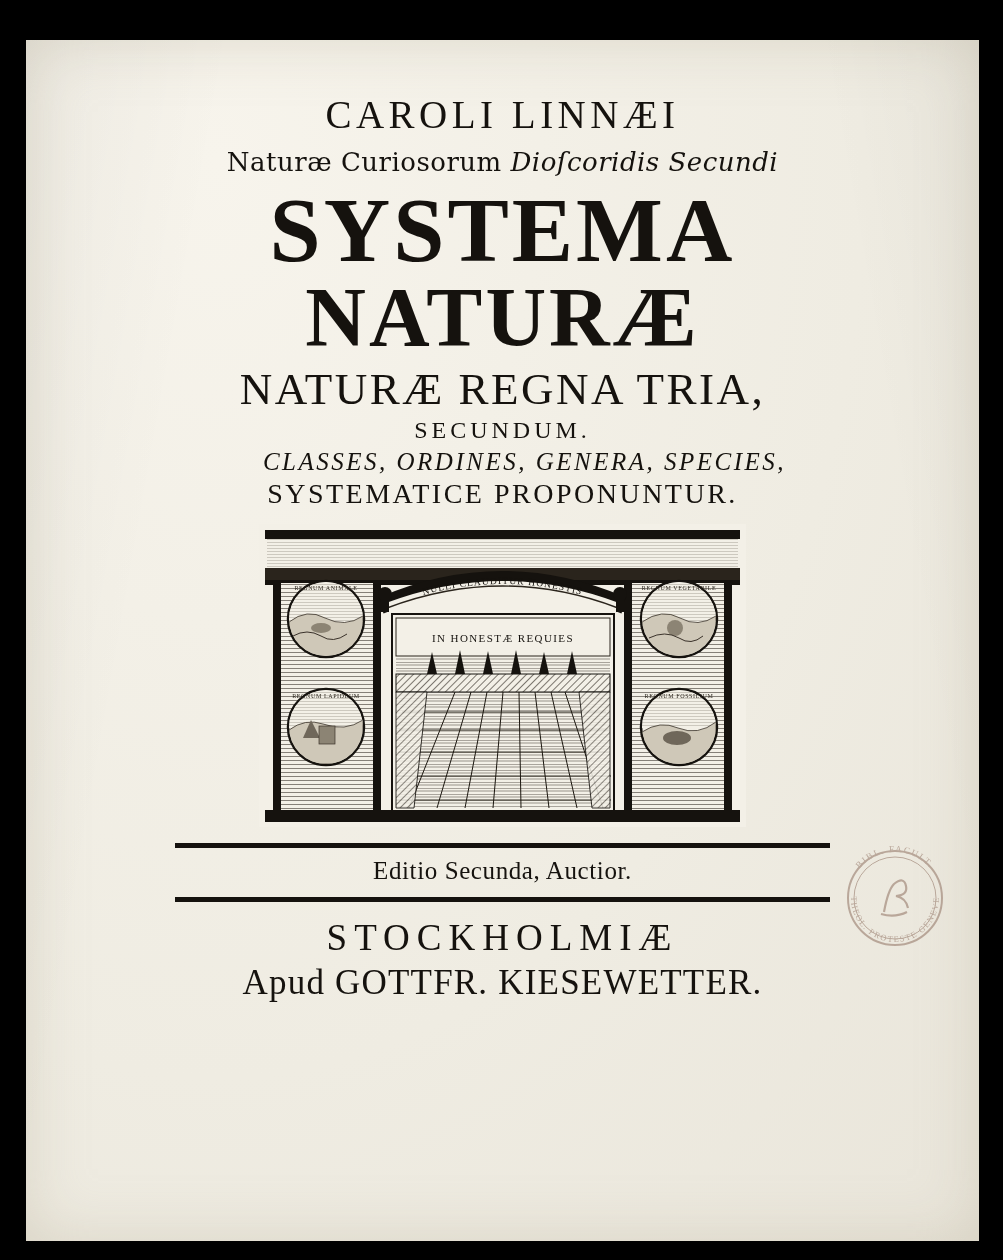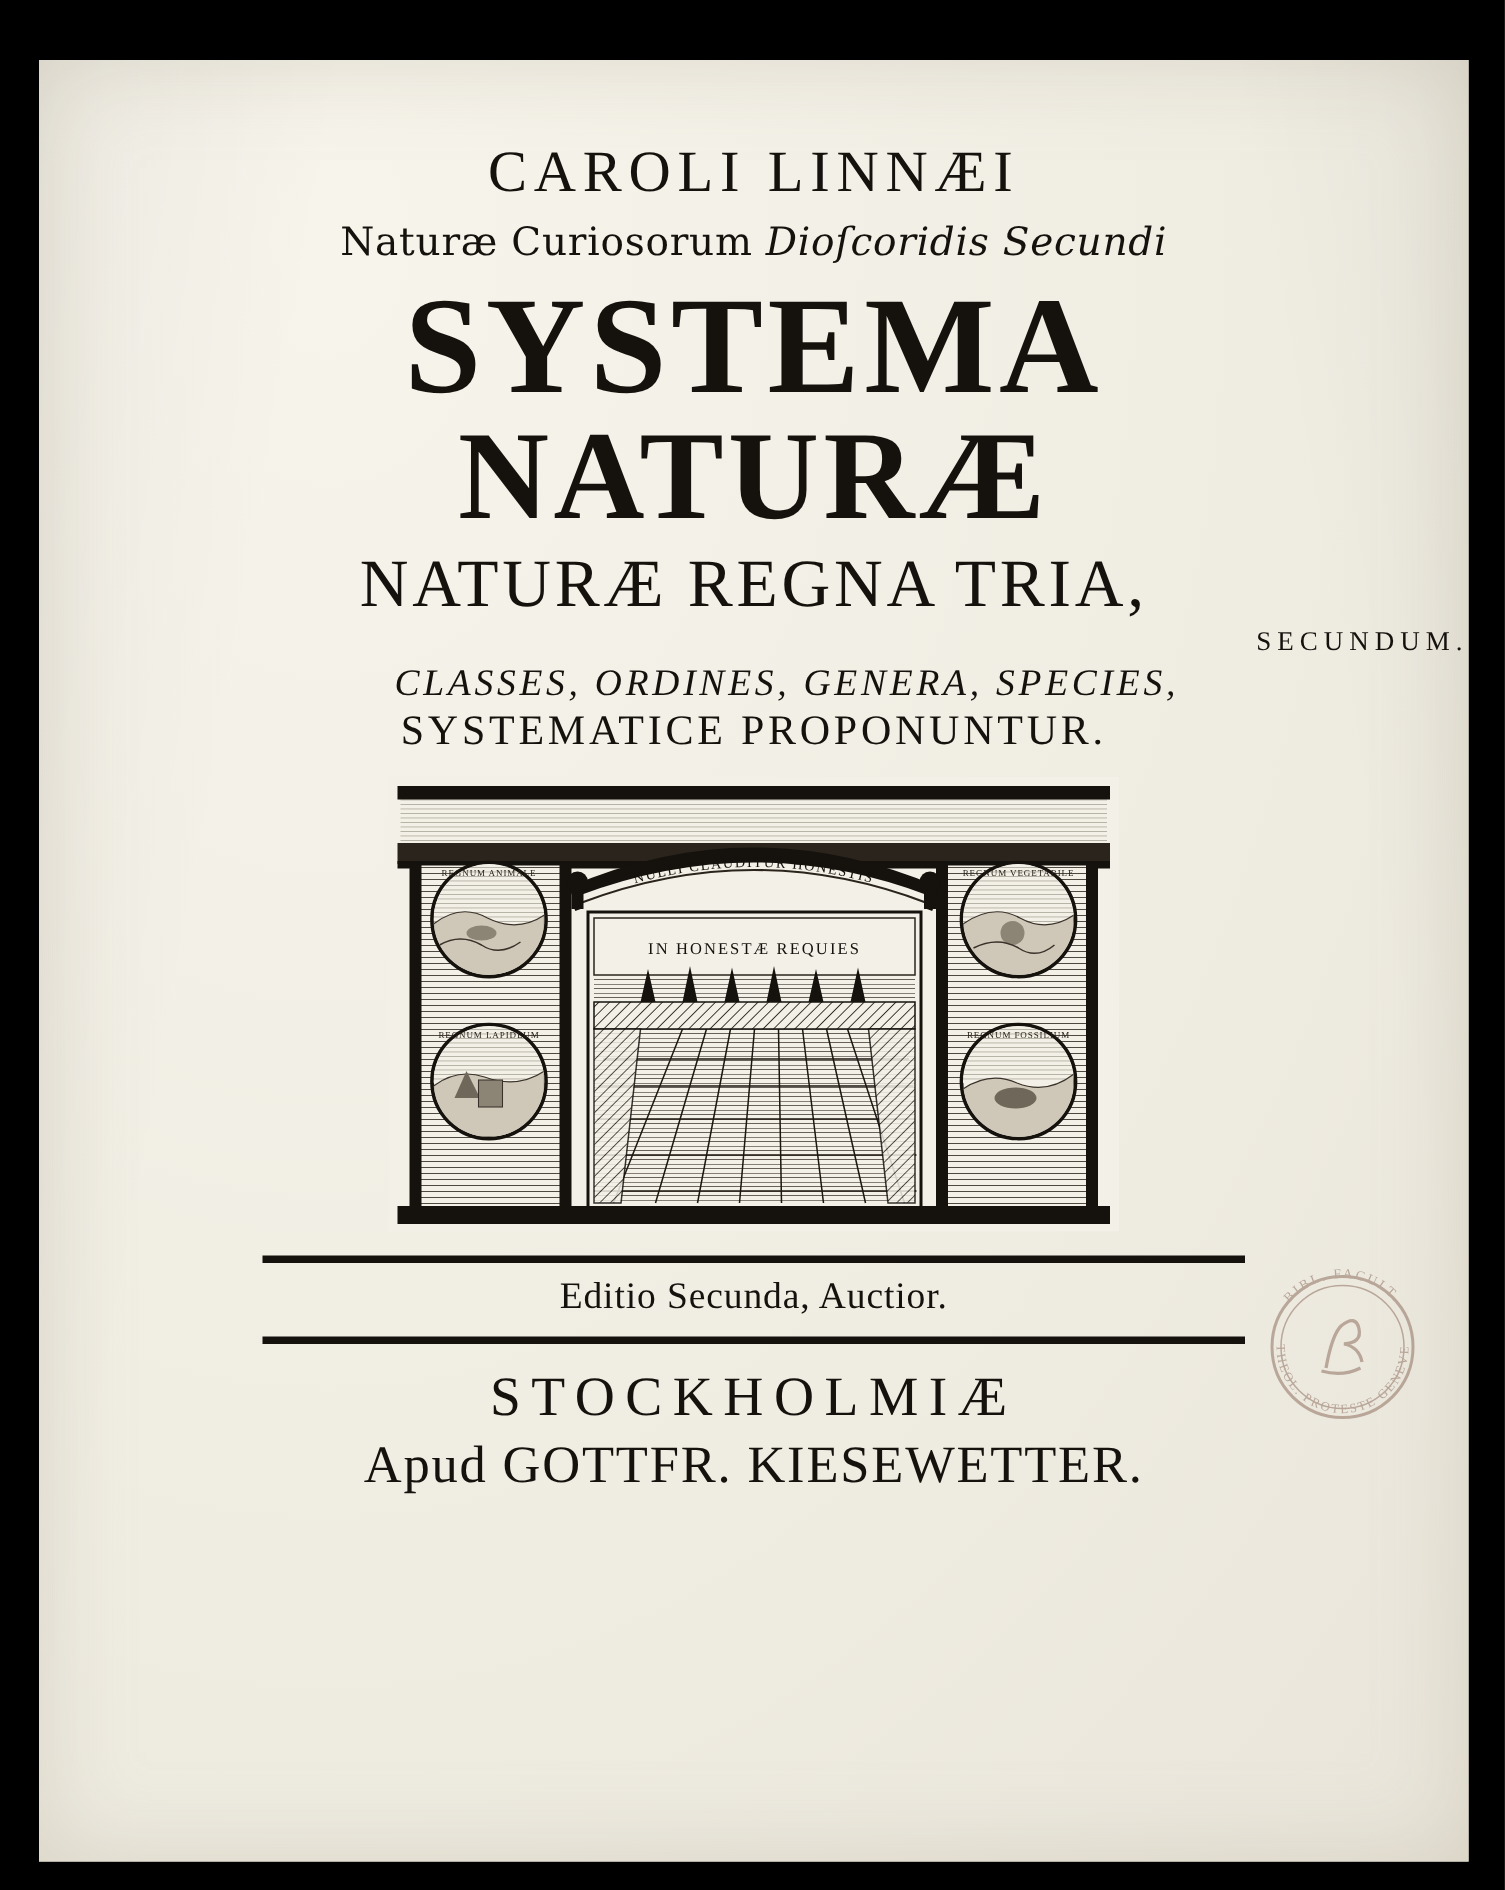--- a/index.html
+++ b/index.html
@@ -83,24 +83,23 @@
     font-size: 23px;
     letter-spacing: 3px;
     margin: 16px 0 2px 0;
   }
   .line-regna {
     font-size: 45px;
     letter-spacing: 2.5px;
     margin: 4px 0 2px 0;
   }
   .line-secundum {
-    font-size: 18px;
+    font-size: 24px;
     letter-spacing: 4px;
     margin: 2px 0 4px 0;
-    text-align: right;
   }
   .line-classes {
     font-size: 25px;
     font-style: italic;
     letter-spacing: 2.5px;
     margin: 4px 0 2px 0;
     padding-left: 44px;
   }
   .line-systematice {
     font-size: 28px;

